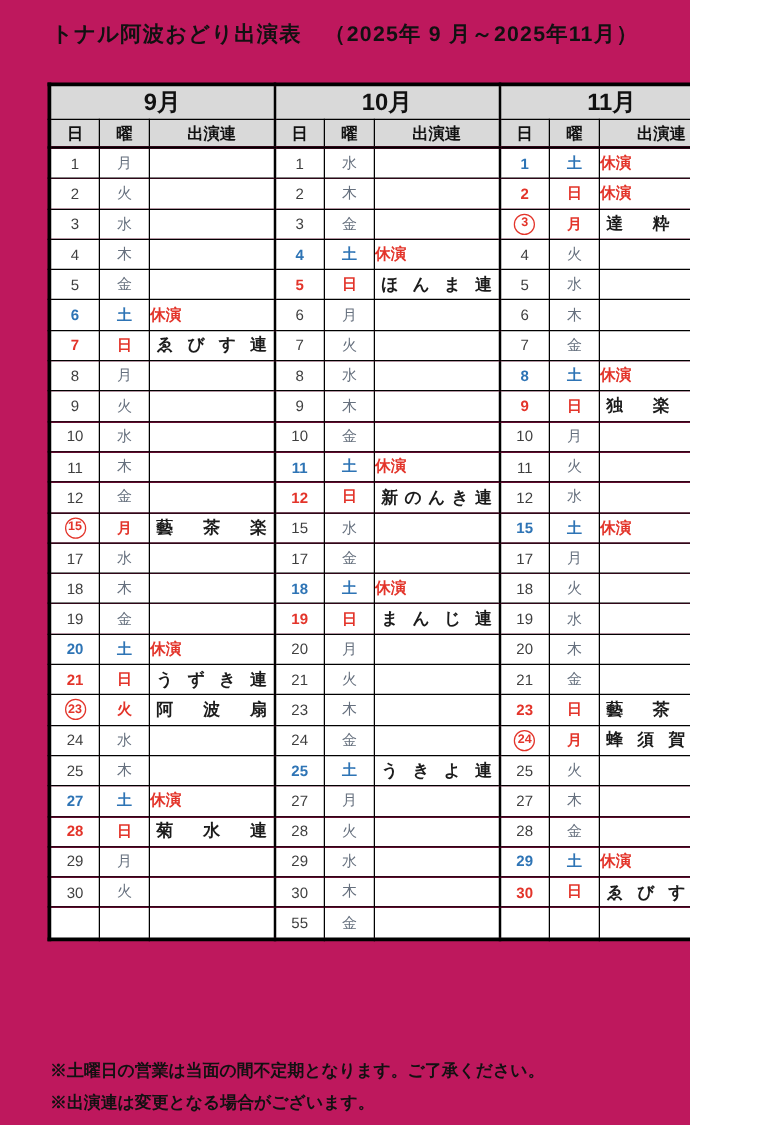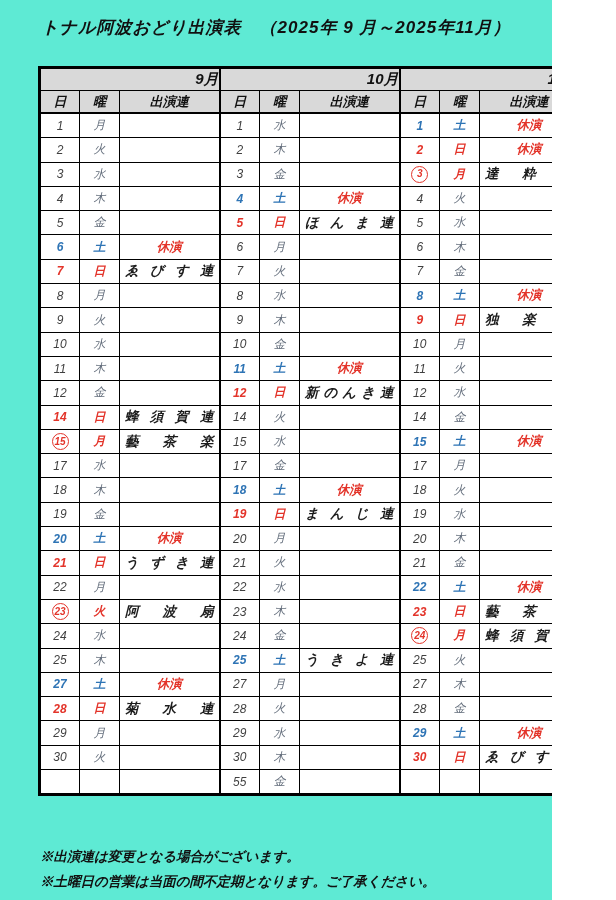--- a/index.html
+++ b/index.html
@@ -1,38 +1,38 @@
 <!DOCTYPE html>
 <html><head>
 <meta charset="utf-8">
 <style>
   html,body{margin:0;padding:0;background:#ffffff;}
   body{width:616px;height:900px;font-family:"Liberation Sans",sans-serif;-webkit-font-smoothing:antialiased;}
-  .page{position:relative;width:552px;height:900px;background:#5eead4;overflow:hidden;font-style:italic;}
+  .page{position:relative;width:552px;height:900px;background:#be185d;overflow:hidden;}
 
   .title{position:absolute;top:16px;left:0;width:100%;text-align:center;
          font-size:17px;font-weight:bold;color:#111;letter-spacing:1px;margin:0;}
 
   table.sched{position:absolute;top:66px;left:38px;width:540px;
               border-collapse:collapse;table-layout:fixed;border:3px solid #000;}
   table.sched th,table.sched td{border:1px solid #000;padding:0;overflow:hidden;white-space:nowrap;}
 
-  tr.mh th{height:21px;background:#d9d9d9;font-size:15px;font-weight:bold;color:#111;text-align:right;}
+  tr.mh th{height:21px;background:#d9d9d9;font-size:19px;font-weight:bold;color:#111;text-align:center;}
   tr.ch th{height:21px;background:#d9d9d9;font-size:13px;font-weight:bold;color:#111;
            text-align:center;border-bottom:2px solid #000;}
   td{height:23.3px;background:#fff;}
   .m-sep{border-left:2.5px solid #000 !important;}
 
   .c-day{text-align:center;font-size:12px;color:#3f3f3f;}
   .c-dow{text-align:center;font-size:12px;color:#66707e;}
   td.sat{color:#2e74b5;font-weight:bold;}
   td.red{color:#e3342a;font-weight:bold;}
 
   .c-perf{font-size:13px;color:#1c1c1c;}
-  .c-perf.rest{text-align:center;color:#e3342a;font-weight:bold;font-size:12.5px;}
+  .c-perf.rest{text-align:left;color:#e3342a;font-weight:bold;font-size:12.5px;}
   .dist{display:flex;justify-content:space-between;align-items:center;
         padding:0 5px;font-weight:bold;color:#1c1c1c;font-size:13.5px;}
   .dist span{display:inline-block;}
 
   .circ{display:inline-flex;align-items:center;justify-content:center;
         width:15px;height:15px;border:1.5px solid #e3342a;border-radius:50%;
         font-size:10px;line-height:1;color:#e3342a;font-weight:bold;vertical-align:middle;}
 
   .notes{position:absolute;left:40px;top:845px;margin:0;
          font-size:13.5px;font-weight:bold;color:#111;line-height:1.85;}
@@ -234,174 +234,145 @@
               <span>ん</span>
               <span>き</span>
               <span>連</span>
             </div>
           </td>
           <td class="c-day m-sep">12</td>
           <td class="c-dow">水</td>
           <td class="c-perf"></td>
         </tr>
         <tr>
-          <td class="c-day red">14</td>
-          <td class="c-dow red">日</td>
+          <td class="c-day red"><span class="circ">15</span></td>
+          <td class="c-dow red">月</td>
+          <td class="c-perf">
+            <div class="dist">
+              <span>藝</span>
+              <span>茶</span>
+              <span>楽</span>
+            </div>
+          </td>
+          <td class="c-day m-sep">15</td>
+          <td class="c-dow">水</td>
+          <td class="c-perf"></td>
+          <td class="c-day sat m-sep">15</td>
+          <td class="c-dow sat">土</td>
+          <td class="c-perf rest">休演</td>
+        </tr>
+        <tr>
+          <td class="c-day">17</td>
+          <td class="c-dow">水</td>
+          <td class="c-perf"></td>
+          <td class="c-day m-sep">17</td>
+          <td class="c-dow">金</td>
+          <td class="c-perf"></td>
+          <td class="c-day m-sep">17</td>
+          <td class="c-dow">月</td>
+          <td class="c-perf"></td>
+        </tr>
+        <tr>
+          <td class="c-day">18</td>
+          <td class="c-dow">木</td>
+          <td class="c-perf"></td>
+          <td class="c-day sat m-sep">18</td>
+          <td class="c-dow sat">土</td>
+          <td class="c-perf rest">休演</td>
+          <td class="c-day m-sep">18</td>
+          <td class="c-dow">火</td>
+          <td class="c-perf"></td>
+        </tr>
+        <tr>
+          <td class="c-day">19</td>
+          <td class="c-dow">金</td>
+          <td class="c-perf"></td>
+          <td class="c-day red m-sep">19</td>
+          <td class="c-dow red">日</td>
+          <td class="c-perf">
+            <div class="dist">
+              <span>ま</span>
+              <span>ん</span>
+              <span>じ</span>
+              <span>連</span>
+            </div>
+          </td>
+          <td class="c-day m-sep">19</td>
+          <td class="c-dow">水</td>
+          <td class="c-perf"></td>
+        </tr>
+        <tr>
+          <td class="c-day sat">20</td>
+          <td class="c-dow sat">土</td>
+          <td class="c-perf rest">休演</td>
+          <td class="c-day m-sep">20</td>
+          <td class="c-dow">月</td>
+          <td class="c-perf"></td>
+          <td class="c-day m-sep">20</td>
+          <td class="c-dow">木</td>
+          <td class="c-perf"></td>
+        </tr>
+        <tr>
+          <td class="c-day red">21</td>
+          <td class="c-dow red">日</td>
+          <td class="c-perf">
+            <div class="dist">
+              <span>う</span>
+              <span>ず</span>
+              <span>き</span>
+              <span>連</span>
+            </div>
+          </td>
+          <td class="c-day m-sep">21</td>
+          <td class="c-dow">火</td>
+          <td class="c-perf"></td>
+          <td class="c-day m-sep">21</td>
+          <td class="c-dow">金</td>
+          <td class="c-perf"></td>
+        </tr>
+        <tr>
+          <td class="c-day red"><span class="circ">23</span></td>
+          <td class="c-dow red">火</td>
+          <td class="c-perf">
+            <div class="dist">
+              <span>阿</span>
+              <span>波</span>
+              <span>扇</span>
+            </div>
+          </td>
+          <td class="c-day m-sep">23</td>
+          <td class="c-dow">木</td>
+          <td class="c-perf"></td>
+          <td class="c-day red m-sep">23</td>
+          <td class="c-dow red">日</td>
+          <td class="c-perf">
+            <div class="dist">
+              <span>藝</span>
+              <span>茶</span>
+              <span>楽</span>
+            </div>
+          </td>
+        </tr>
+        <tr>
+          <td class="c-day">24</td>
+          <td class="c-dow">水</td>
+          <td class="c-perf"></td>
+          <td class="c-day m-sep">24</td>
+          <td class="c-dow">金</td>
+          <td class="c-perf"></td>
+          <td class="c-day red m-sep"><span class="circ">24</span></td>
+          <td class="c-dow red">月</td>
           <td class="c-perf">
             <div class="dist">
               <span>蜂</span>
               <span>須</span>
               <span>賀</span>
               <span>連</span>
             </div>
           </td>
-          <td class="c-day m-sep">14</td>
-          <td class="c-dow">火</td>
-          <td class="c-perf"></td>
-          <td class="c-day m-sep">14</td>
-          <td class="c-dow">金</td>
-          <td class="c-perf"></td>
-        </tr>
-        <tr>
-          <td class="c-day red"><span class="circ">15</span></td>
-          <td class="c-dow red">月</td>
-          <td class="c-perf">
-            <div class="dist">
-              <span>藝</span>
-              <span>茶</span>
-              <span>楽</span>
-            </div>
-          </td>
-          <td class="c-day m-sep">15</td>
-          <td class="c-dow">水</td>
-          <td class="c-perf"></td>
-          <td class="c-day sat m-sep">15</td>
-          <td class="c-dow sat">土</td>
-          <td class="c-perf rest">休演</td>
-        </tr>
-        <tr>
-          <td class="c-day">17</td>
-          <td class="c-dow">水</td>
-          <td class="c-perf"></td>
-          <td class="c-day m-sep">17</td>
-          <td class="c-dow">金</td>
-          <td class="c-perf"></td>
-          <td class="c-day m-sep">17</td>
-          <td class="c-dow">月</td>
-          <td class="c-perf"></td>
-        </tr>
-        <tr>
-          <td class="c-day">18</td>
-          <td class="c-dow">木</td>
-          <td class="c-perf"></td>
-          <td class="c-day sat m-sep">18</td>
-          <td class="c-dow sat">土</td>
-          <td class="c-perf rest">休演</td>
-          <td class="c-day m-sep">18</td>
-          <td class="c-dow">火</td>
-          <td class="c-perf"></td>
-        </tr>
-        <tr>
-          <td class="c-day">19</td>
-          <td class="c-dow">金</td>
-          <td class="c-perf"></td>
-          <td class="c-day red m-sep">19</td>
-          <td class="c-dow red">日</td>
-          <td class="c-perf">
-            <div class="dist">
-              <span>ま</span>
-              <span>ん</span>
-              <span>じ</span>
-              <span>連</span>
-            </div>
-          </td>
-          <td class="c-day m-sep">19</td>
-          <td class="c-dow">水</td>
-          <td class="c-perf"></td>
-        </tr>
-        <tr>
-          <td class="c-day sat">20</td>
-          <td class="c-dow sat">土</td>
-          <td class="c-perf rest">休演</td>
-          <td class="c-day m-sep">20</td>
-          <td class="c-dow">月</td>
-          <td class="c-perf"></td>
-          <td class="c-day m-sep">20</td>
-          <td class="c-dow">木</td>
-          <td class="c-perf"></td>
-        </tr>
-        <tr>
-          <td class="c-day red">21</td>
-          <td class="c-dow red">日</td>
-          <td class="c-perf">
-            <div class="dist">
-              <span>う</span>
-              <span>ず</span>
-              <span>き</span>
-              <span>連</span>
-            </div>
-          </td>
-          <td class="c-day m-sep">21</td>
-          <td class="c-dow">火</td>
-          <td class="c-perf"></td>
-          <td class="c-day m-sep">21</td>
-          <td class="c-dow">金</td>
-          <td class="c-perf"></td>
-        </tr>
-        <tr>
-          <td class="c-day">22</td>
-          <td class="c-dow">月</td>
-          <td class="c-perf"></td>
-          <td class="c-day m-sep">22</td>
-          <td class="c-dow">水</td>
-          <td class="c-perf"></td>
-          <td class="c-day sat m-sep">22</td>
-          <td class="c-dow sat">土</td>
-          <td class="c-perf rest">休演</td>
-        </tr>
-        <tr>
-          <td class="c-day red"><span class="circ">23</span></td>
-          <td class="c-dow red">火</td>
-          <td class="c-perf">
-            <div class="dist">
-              <span>阿</span>
-              <span>波</span>
-              <span>扇</span>
-            </div>
-          </td>
-          <td class="c-day m-sep">23</td>
-          <td class="c-dow">木</td>
-          <td class="c-perf"></td>
-          <td class="c-day red m-sep">23</td>
-          <td class="c-dow red">日</td>
-          <td class="c-perf">
-            <div class="dist">
-              <span>藝</span>
-              <span>茶</span>
-              <span>楽</span>
-            </div>
-          </td>
-        </tr>
-        <tr>
-          <td class="c-day">24</td>
-          <td class="c-dow">水</td>
-          <td class="c-perf"></td>
-          <td class="c-day m-sep">24</td>
-          <td class="c-dow">金</td>
-          <td class="c-perf"></td>
-          <td class="c-day red m-sep"><span class="circ">24</span></td>
-          <td class="c-dow red">月</td>
-          <td class="c-perf">
-            <div class="dist">
-              <span>蜂</span>
-              <span>須</span>
-              <span>賀</span>
-              <span>連</span>
-            </div>
-          </td>
         </tr>
         <tr>
           <td class="c-day">25</td>
           <td class="c-dow">木</td>
           <td class="c-perf"></td>
           <td class="c-day sat m-sep">25</td>
           <td class="c-dow sat">土</td>
           <td class="c-perf">
             <div class="dist">
               <span>う</span>
@@ -479,17 +450,17 @@
           <td class="c-dow">金</td>
           <td class="c-perf"></td>
           <td class="c-day m-sep"></td>
           <td class="c-dow"></td>
           <td class="c-perf"></td>
         </tr>
       </tbody>
   </table>
 
   <div class="notes">
+    <p>※土曜日の営業は当面の間不定期となります。ご了承ください。</p>
     <p>※出演連は変更となる場合がございます。</p>
-    <p>※土曜日の営業は当面の間不定期となります。ご了承ください。</p>
   </div>
 
 </div>
 
 </body></html>

